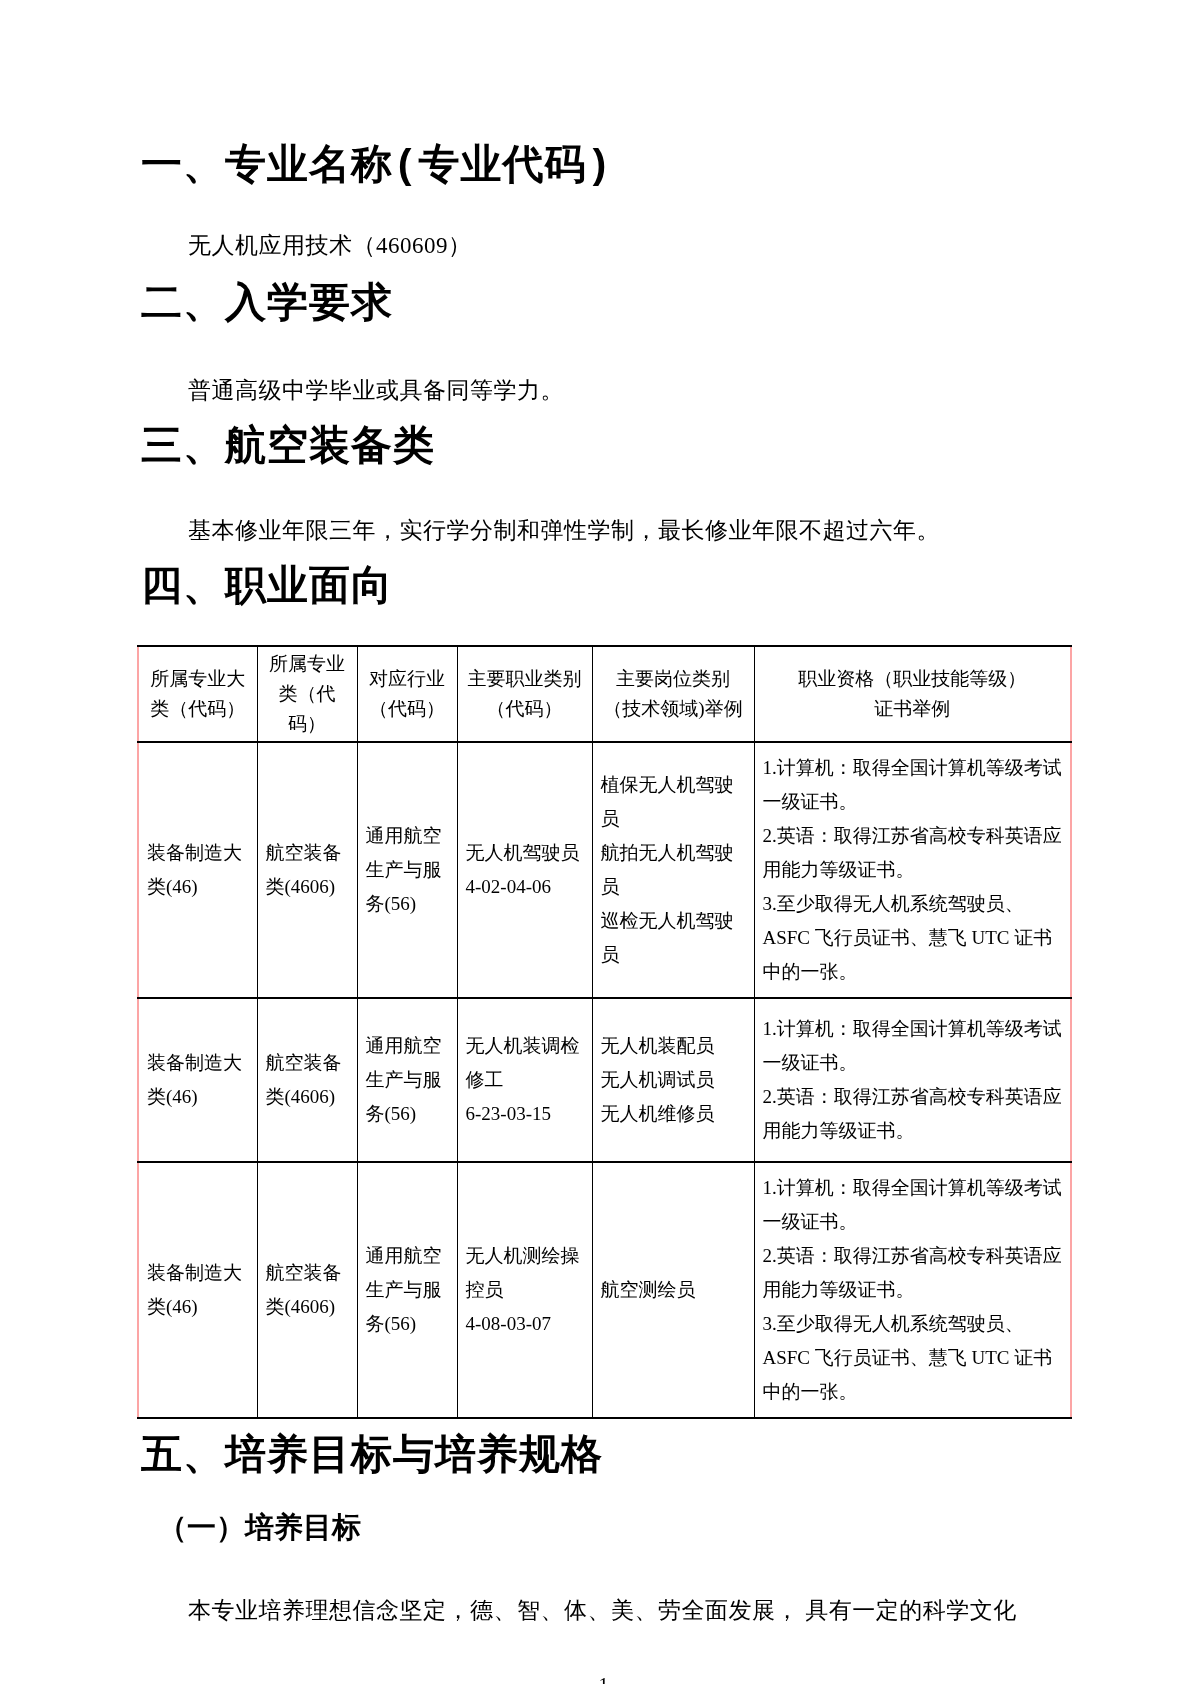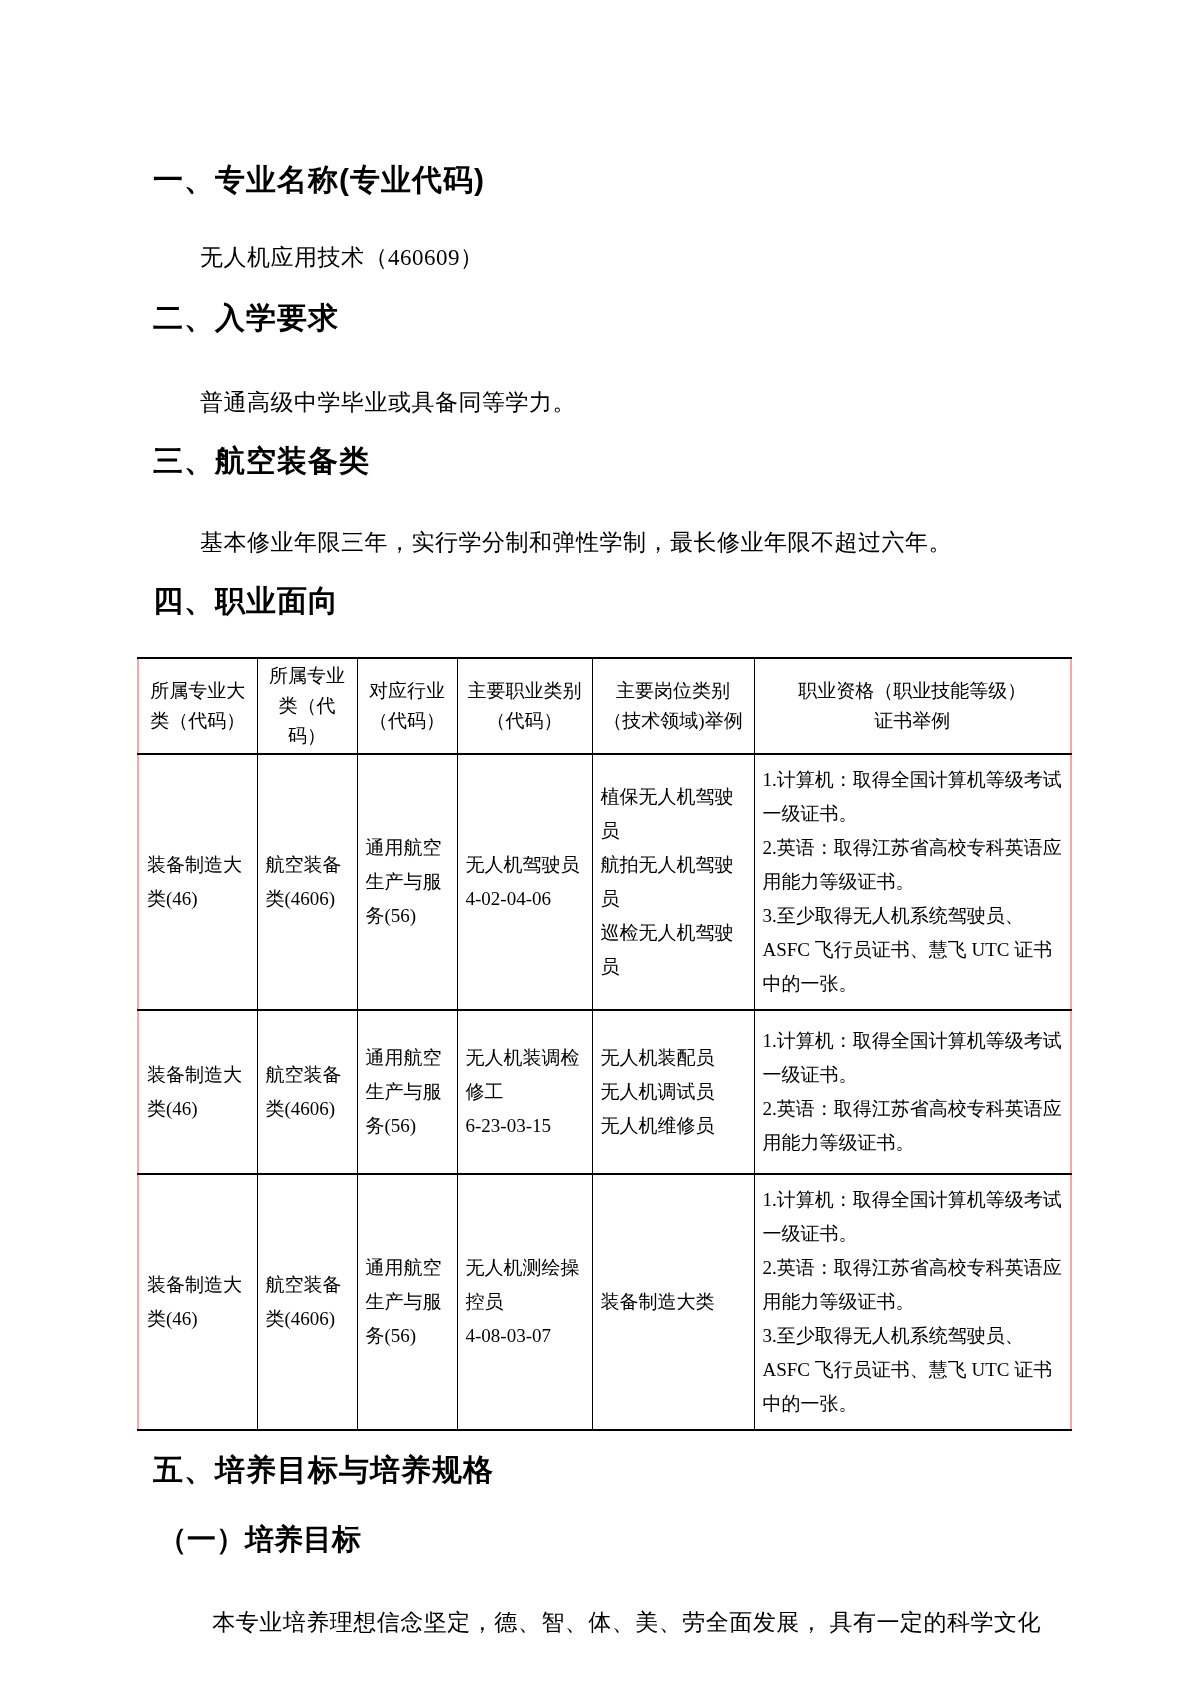--- a/index.html
+++ b/index.html
@@ -9,42 +9,42 @@
     height: 1684px;
     box-sizing: border-box;
     margin: 0 auto;
     background: #ffffff;
     color: #000000;
     padding: 146px 121px 0 137px;
     font-family: "Liberation Serif", "DejaVu Serif", serif;
     overflow: hidden;
   }
   .sec-heading {
-    margin: 16px;
-    font-family: Liberation Sans, sans-serif;
+    margin: 4px;
+    font-family: Liberation Mono, monospace;
     font-weight: bold;
-    font-size: 30px;
+    font-size: 41px;
     line-height: 35px;
     letter-spacing: 1px;
   }
   .body-para {
-    margin: 17px;
+    margin: 5px;
     font-size: 23px;
     line-height: 29px;
     text-indent: 46px;
     letter-spacing: 0.5px;
   }
   .m46 { margin-top: 46px; }
   .m28 { margin-top: 28px; }
   .m53 { margin-top: 53px; }
   .m26 { margin-top: 26px; }
   .m50 { margin-top: 50px; }
   .m39 { margin-top: 39px; }
   .m21 { margin-top: 21px; }
-  .m52 { margin-top: 52px; text-align: center; }
+  .m52 { margin-top: 52px; }
   .sub-heading {
     margin: 36px 0 0 21px;
     font-family: "Liberation Sans", "DejaVu Sans", sans-serif;
     font-weight: bold;
     font-size: 29px;
     line-height: 33px;
   }
   table.career {
     width: 100%;
     border-collapse: collapse;
@@ -149,21 +149,21 @@
 无人机维修员</td>
         <td>1.计算机：取得全国计算机等级考试一级证书。
 2.英语：取得江苏省高校专科英语应用能力等级证书。</td>
       </tr>
       <tr class="row-3">
         <td class="jc">装备制造大类(46)</td>
         <td class="jc">航空装备类(4606)</td>
         <td class="jc">通用航空生产与服务(56)</td>
         <td>无人机测绘操控员
 4-08-03-07</td>
-        <td class="pos-cell">装备制造大类</td>
+        <td class="pos-cell">航空测绘员</td>
         <td>1.计算机：取得全国计算机等级考试一级证书。
 2.英语：取得江苏省高校专科英语应用能力等级证书。
 3.至少取得无人机系统驾驶员、ASFC 飞行员证书、慧飞 UTC 证书中的一张。</td>
       </tr>
     </tbody>
   </table>
 
   <h2 class="sec-heading m21">五、培养目标与培养规格</h2>
   <h3 class="sub-heading">（一）培养目标</h3>
   <p class="body-para m52">本专业培养理想信念坚定，德、智、体、美、劳全面发展， 具有一定的科学文化</p>

